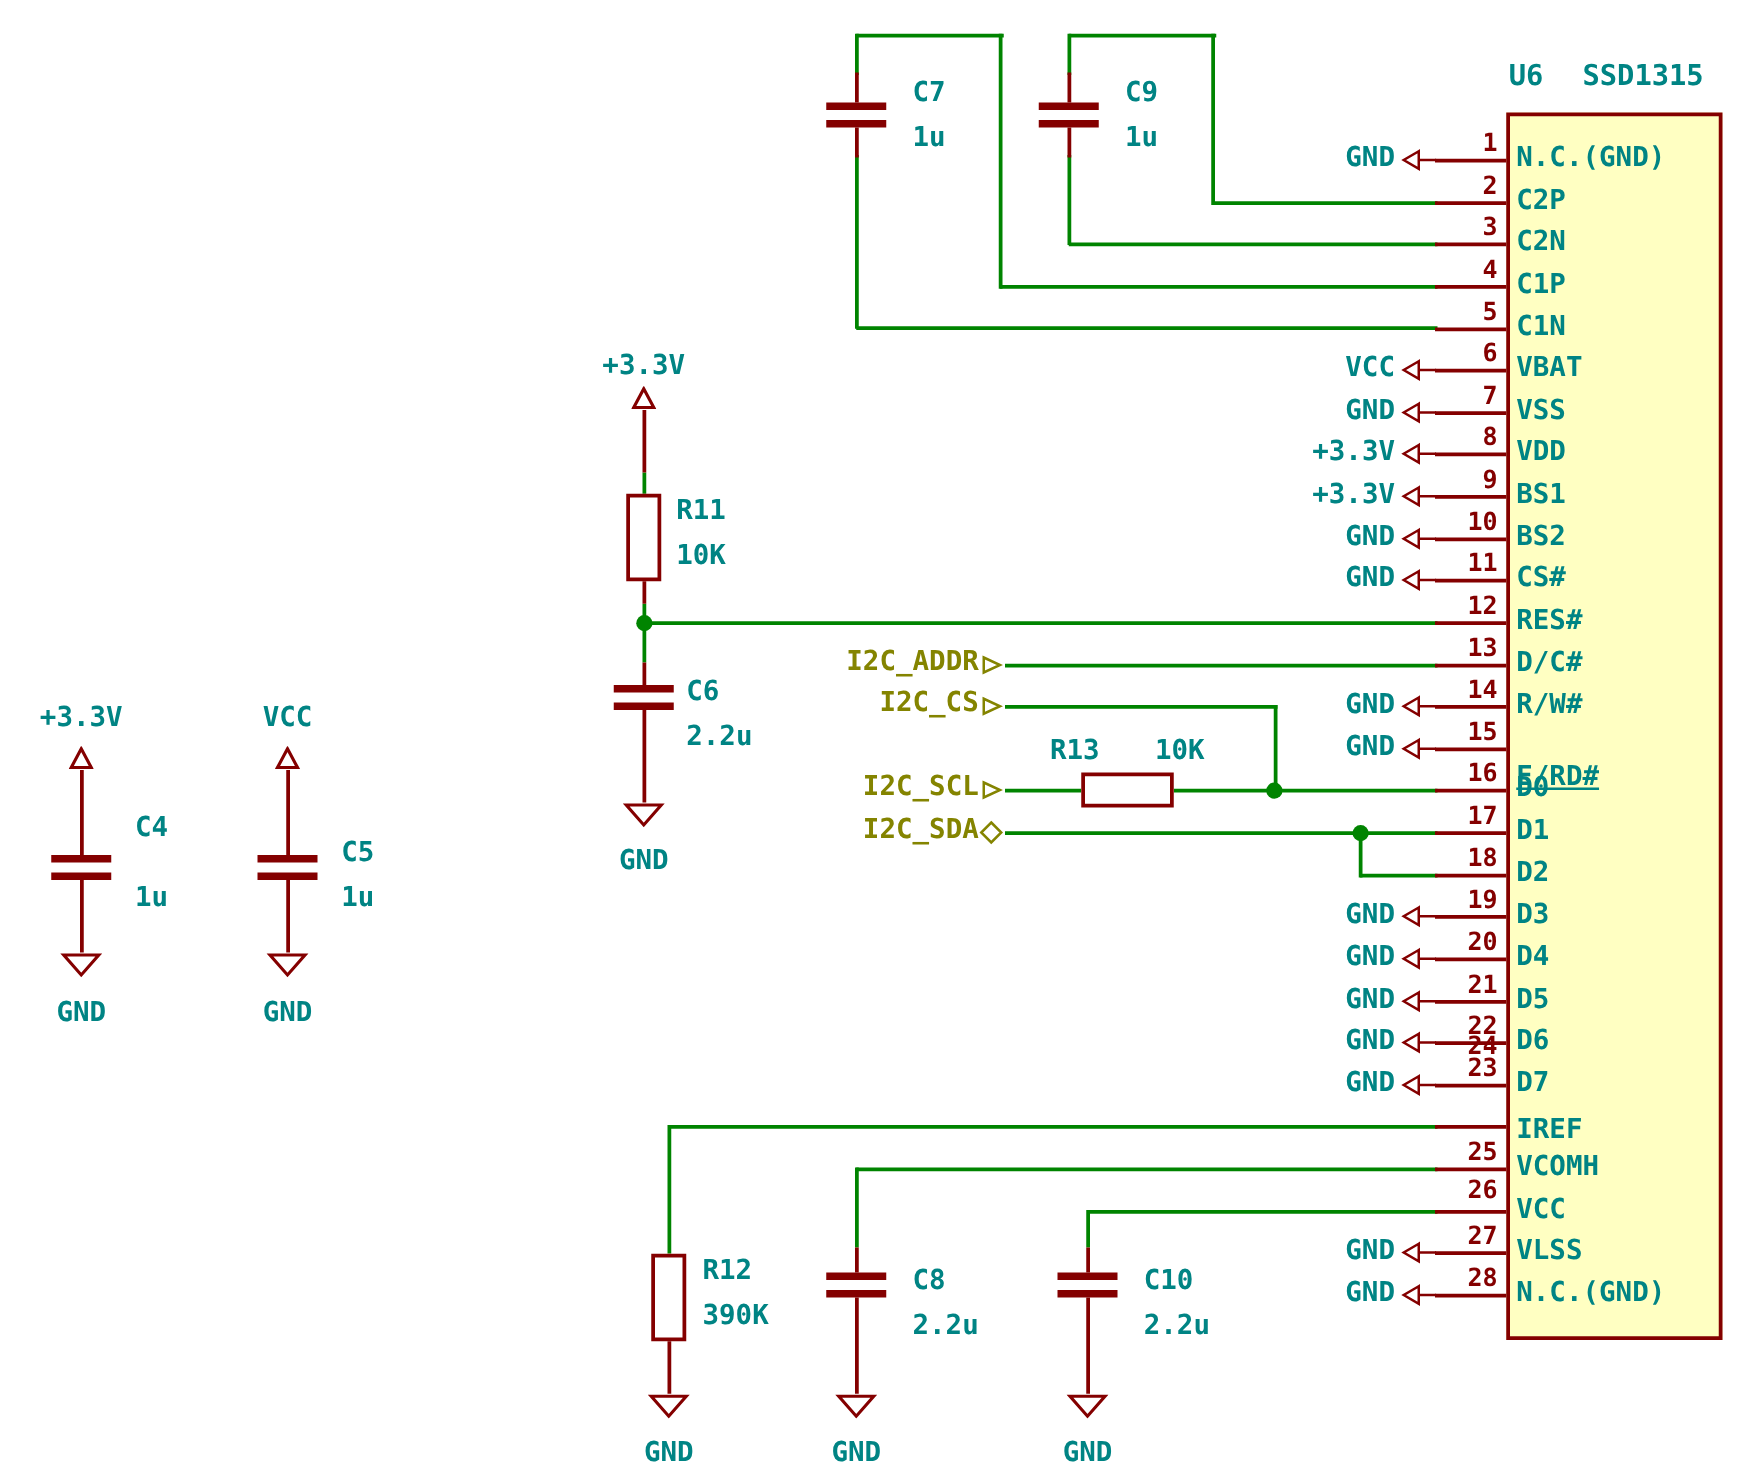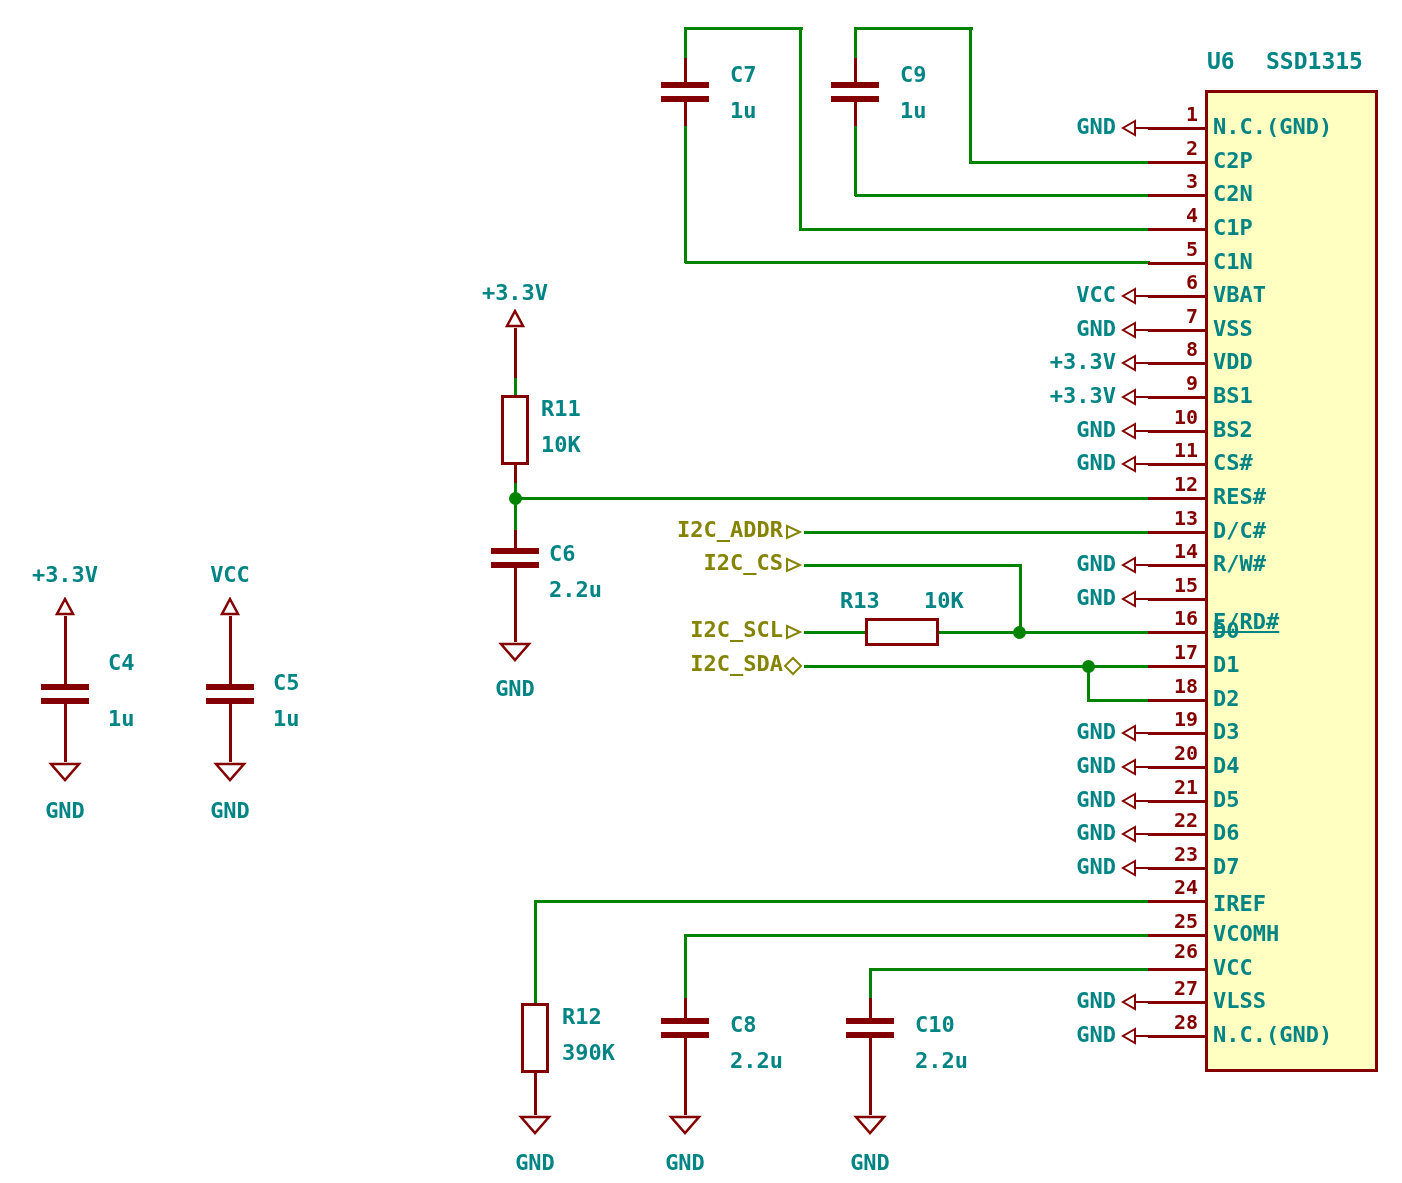--- a/index.html
+++ b/index.html
@@ -345,21 +345,21 @@
       </svg>
       <div class="stub h" style="left: 1148px; top: 867px; width: 57px;"></div>
       <div class="lbl maroon num" style="right: 204px; top: 842px;">23</div>
       <div class="lbl" style="left: 1213px; top: 854px;">D7</div>
       <div class="lbl" style="right: 286px; top: 854px;">GND</div>
       <svg width="30" height="20" class="pin-arrow" style="left: 1119px; top: 858px;">
         <path d="M16 3 L4 10 L16 17 Z" fill="none" stroke="#840000" stroke-width="2"></path>
         <line x1="16" y1="10" x2="30" y2="10" stroke="#840000" stroke-width="2"></line>
       </svg>
       <div class="stub h" style="left: 1148px; top: 900px; width: 57px;"></div>
-      <div class="lbl maroon num" style="right: 204px; top: 875px;">24</div>
+      <div class="lbl maroon num" style="right: 204px; top: 824px;">24</div>
       <div class="lbl" style="left: 1213px; top: 891px;">IREF</div>
       <div class="stub h" style="left: 1148px; top: 934px; width: 57px;"></div>
       <div class="lbl maroon num" style="right: 204px; top: 909px;">25</div>
       <div class="lbl" style="left: 1213px; top: 921px;">VCOMH</div>
       <div class="stub h" style="left: 1148px; top: 968px; width: 57px;"></div>
       <div class="lbl maroon num" style="right: 204px; top: 939px;">26</div>
       <div class="lbl" style="left: 1213px; top: 955px;">VCC</div>
       <div class="stub h" style="left: 1148px; top: 1001px; width: 57px;"></div>
       <div class="lbl maroon num" style="right: 204px; top: 976px;">27</div>
       <div class="lbl" style="left: 1213px; top: 988px;">VLSS</div>

